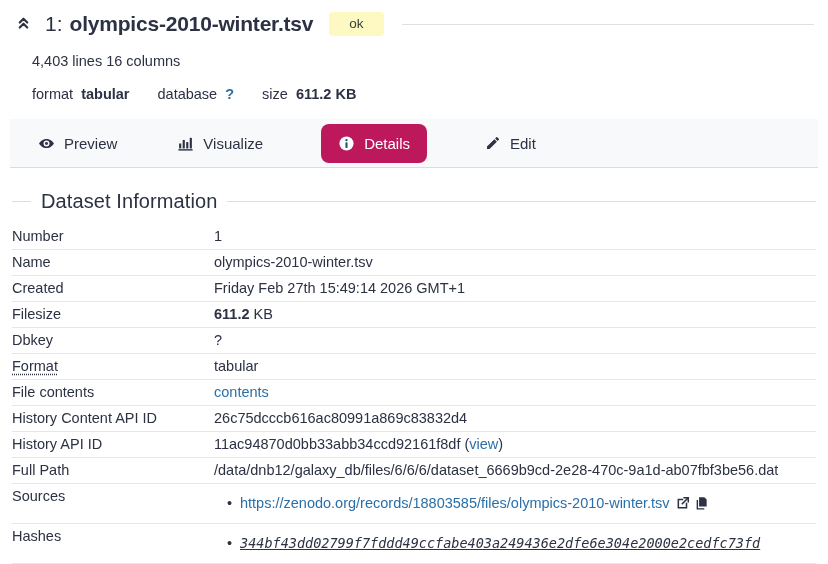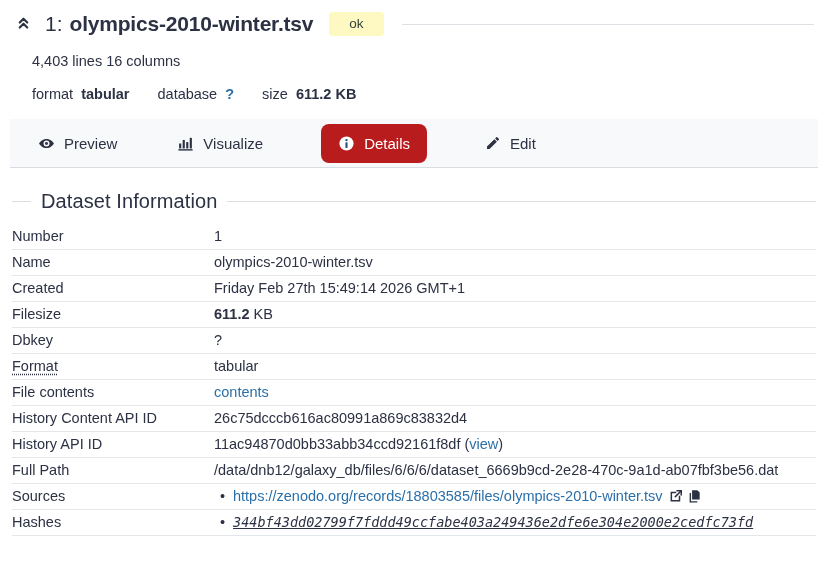--- a/index.html
+++ b/index.html
@@ -17,37 +17,37 @@
   .badge-ok { background:#fef9c3; color:#33413a; font-size:13.5px; padding:3px 20px; border-radius:4px; line-height:1.3; margin-left:6px; }
   .title-rule { flex:1 1 auto; height:1px; background:#dde0e4; margin-left:8px; margin-right:2px; }
   .summary { margin:13px 0 0 20px; font-size:14.5px; }
   .attr-row { margin:17px 0 0 20px; display:flex; gap:28px; font-size:14.5px; }
   .attr-row b { font-weight:700; }
   .attr-row .q { color:#2a6fa8; font-weight:700; }
 
   
   .tab-band { margin:17px 10px 0 10px; background:#f8f9fa; border-bottom:1px solid #d9dde1; height:49px; display:flex; align-items:center; padding-left:26px; gap:56px; }
   .tab { display:flex; align-items:center; gap:9px; background:none; border:none; cursor:pointer; color:#2c3143; font-size:15px; font-family:inherit; padding:9px 2px; border-radius:8px; line-height:1; }
-  .tab.active { background:#b91c1c; color:#fff; padding:11px 17px; }
+  .tab.active { background:#be185d; color:#fff; padding:11px 17px; }
   .tab svg { display:block; }
 
   
   .sec-head { display:flex; align-items:center; margin:22px 12px 0 12px; gap:10px; }
   .rule-short { width:19px; height:1px; background:#d9dde1; flex:0 0 auto; }
   .rule-long { flex:1 1 auto; height:1px; background:#d9dde1; }
   h2.sec-title { font-size:20px; font-weight:500; letter-spacing:0.1px; white-space:nowrap; }
 
   
   table.details { width:804px; margin:11px 12px 0 12px; border-collapse:collapse; font-size:14.5px; }
   table.details td { border-bottom:1px solid #e4e7ea; padding:3px 2px 3px 0; line-height:19px; vertical-align:top; }
   td.lbl { width:202px; color:#2c3143; }
   .tip { text-decoration:underline dotted; text-underline-offset:3px; cursor:help; }
   td.val b { font-weight:700;margin-top:16px; }
   .mono-italic { font-style:italic; font-family:"DejaVu Sans Mono","Liberation Mono",monospace; font-size:13.5px;text-decoration:underline; }
-  ul.blist { list-style:none; margin:0; padding:0; }
+  ul.blist { list-style:none; margin:7px; padding:0; }
   ul.blist li { position:relative; padding-left:19px; }
   ul.blist li::before { content:"•"; position:absolute; left:6px; top:0; color:#2c3143; }
   .inline-icons { display:inline-flex; gap:5px; vertical-align:-2px; margin-left:6px; color:#2c3143; }
   .inline-icons .icn { cursor:pointer; display:inline-flex; }
 </style>
 </head>
 <body>
 
 <div class="hdr">
   <div class="title-row">

